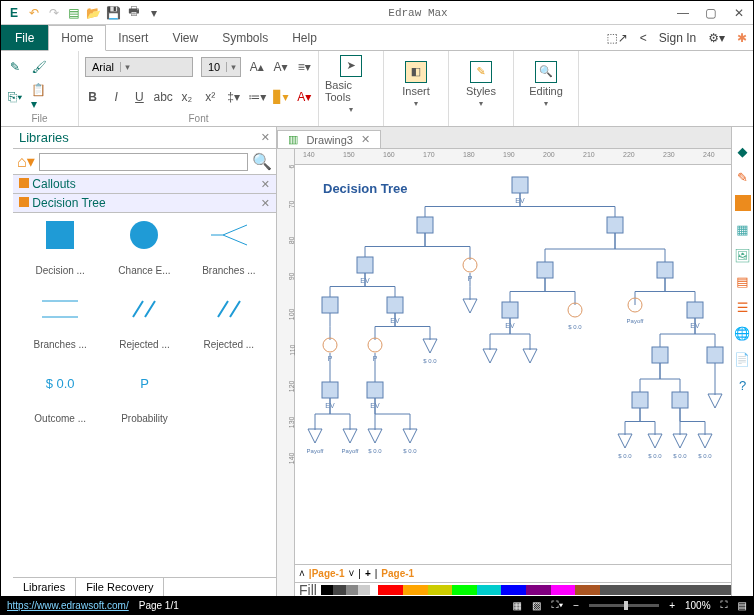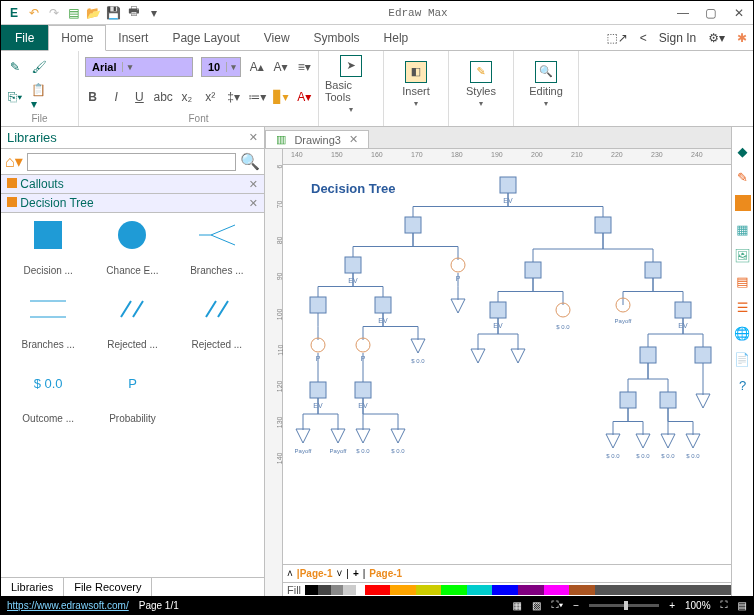--- a/index.html
+++ b/index.html
@@ -14,27 +14,27 @@
 .m-tab{padding:8px 12px;display:flex;align-items:center;color:#555;}
 .m-tab.active{border:1px solid #bfbfbf;border-bottom:1px solid #fff;background:#fff;margin-bottom:-1px;}
 .menubar .spacer{flex:1;}
 .menubar .rbtn{padding:0 6px;display:flex;align-items:center;font-size:12px;color:#444;}
 .signin{color:#1a7db8;}
 .ribbon{height:76px;border-bottom:1px solid #bfbfbf;display:flex;}
 .rgroup{border-right:1px solid #dcdcdc;padding:3px 6px 1px;display:flex;flex-direction:column;justify-content:space-between;}
 .rgroup-label{font-size:10px;color:#888;text-align:center;height:12px;position:relative;}
 .rrow{display:flex;align-items:center;gap:8px;height:26px;}
 .smic{width:16px;height:16px;display:flex;align-items:center;justify-content:center;font-size:12px;color:#555;}
-.font-combo{display:flex;align-items:center;border:1px solid #aaa;height:20px;background:#c4b5fd;font-size:11px;font-weight:bold;}
+.font-combo{display:flex;align-items:center;border:1px solid #aaa;height:20px;background:#e5e5e5;font-size:11px;}
 .font-combo .v{padding:0 6px;}
 .font-combo .dd{border-left:1px solid #aaa;width:14px;text-align:center;color:#666;font-size:9px;}
 .bigbtn{display:flex;flex-direction:column;align-items:center;justify-content:center;width:52px;height:60px;font-size:11px;color:#555;gap:2px;}
 .bigbtn .ic2{width:22px;height:22px;border:1px solid #006b60;display:flex;align-items:center;justify-content:center;}
 .bigbtn .dd2{font-size:8px;color:#666;}
-.mid{display:flex;height:calc(100% - 24px - 26px - 76px - 18px);}
+.mid{display:flex;height:calc(100% - 24px - 26px - 76px - 18px);padding-left:12px;}
 .libpanel{width:264px;border-right:1px solid #bfbfbf;display:flex;flex-direction:column;}
 .lib-head{display:flex;align-items:center;justify-content:space-between;padding:3px 6px;border-bottom:1px solid #bfbfbf;font-size:13px;color:#006b60;}
 .lib-search{display:flex;align-items:center;padding:3px 4px;gap:4px;border-bottom:1px solid #bfbfbf;}
 .lib-search .sinput{flex:1;border:1px solid #aaa;height:18px;font-size:11px;padding:0 4px;}
 .lib-cat{display:flex;align-items:center;justify-content:space-between;padding:2px 6px;background:#eef;border-bottom:1px solid #bfbfbf;font-size:12px;color:#006b60;}
 .lib-body{flex:1;overflow:hidden;position:relative;}
 .shapes{display:grid;grid-template-columns:repeat(3,1fr);padding:6px;gap:4px 2px;}
 .shape{display:flex;flex-direction:column;align-items:center;font-size:10px;color:#555;height:70px;justify-content:flex-start;gap:14px;}
 .shape .sicon{width:40px;height:32px;display:flex;align-items:center;justify-content:center;}
 .lib-tabs{display:flex;border-top:1px solid #bfbfbf;font-size:11px;}
@@ -45,21 +45,21 @@
 .canvas-wrap{flex:1;display:flex;overflow:hidden;}
 .vruler{width:18px;background:#f4f4f4;border-right:1px solid #bfbfbf;position:relative;font-size:7px;color:#888;}
 .vruler div{position:absolute;right:2px;transform:rotate(-90deg);transform-origin:right;}
 .canvas-col{flex:1;display:flex;flex-direction:column;}
 .hruler{height:16px;background:#f4f4f4;border-bottom:1px solid #bfbfbf;position:relative;font-size:7px;color:#888;}
 .hruler span{position:absolute;top:2px;}
 .canvas{flex:1;background:#fff;position:relative;overflow:hidden;}
 .ctitle{position:absolute;top:16px;left:28px;color:#2a5a9c;font-weight:bold;font-size:13px;}
 .page-tabs{height:18px;display:flex;align-items:center;font-size:10px;border-top:1px solid #bfbfbf;gap:4px;padding:0 4px;}
 .page-tabs .pg{color:#ec8b1d;font-weight:bold;}
-.fill-row{height:14px;display:flex;align-items:center;font-size:11px;border-top:1px solid #bfbfbf;}
+.fill-row{height:14px;display:flex;align-items:center;font-size:14px;border-top:1px solid #bfbfbf;}
 .fill-row .lbl{padding:0 4px;color:#555;}
 .swatches{flex:1;height:10px;background:linear-gradient(90deg,#000 0 3%,#444 3% 6%,#888 6% 9%,#ccc 9% 12%,#fff 12% 14%,red 14% 20%,orange 20% 26%,#cccc00 26% 32%,lime 32% 38%,#0cc 38% 44%,blue 44% 50%,purple 50% 56%,magenta 56% 62%,#a52 62% 68%,#555 68% 100%);}
 .rtool{width:22px;background:#fff;border-left:1px solid #bfbfbf;display:flex;flex-direction:column;align-items:center;gap:10px;padding-top:16px;}
 .rtool div{width:16px;height:16px;font-size:13px;display:flex;align-items:center;justify-content:center;}
 .statusbar{height:18px;background:#000;color:#fff;display:flex;align-items:center;font-size:10px;padding:0 6px;gap:10px;position:absolute;bottom:0;left:0;right:0;}
 .statusbar .link{color:#7fd4ff;text-decoration:underline;}
 .statusbar .sp{flex:1;}
 .zoom-slider{width:70px;height:3px;background:#555;position:relative;}
 .zoom-slider::after{content:"";position:absolute;left:50%;top:-3px;width:4px;height:9px;background:#ccc;}
 svg{overflow:visible;}
@@ -84,21 +84,20 @@
   <div class="title">Edraw Max</div>
   <div class="wbtn">—</div>
   <div class="wbtn">▢</div>
   <div class="wbtn">✕</div>
 </div>
 
 <div class="menubar">
   <div class="file-tab">File</div>
   <div class="m-tab active">Home</div>
   <div class="m-tab">Insert</div>
-  <div class="m-tab">Page Layout</div>
   <div class="m-tab">View</div>
   <div class="m-tab">Symbols</div>
   <div class="m-tab">Help</div>
   <div class="spacer"></div>
   <div class="rbtn">⬚↗</div>
   <div class="rbtn">&lt;</div>
   <div class="rbtn signin">Sign In</div>
   <div class="rbtn">⚙▾</div>
   <div class="rbtn" style="color:#e85;">✱</div>
 </div>

